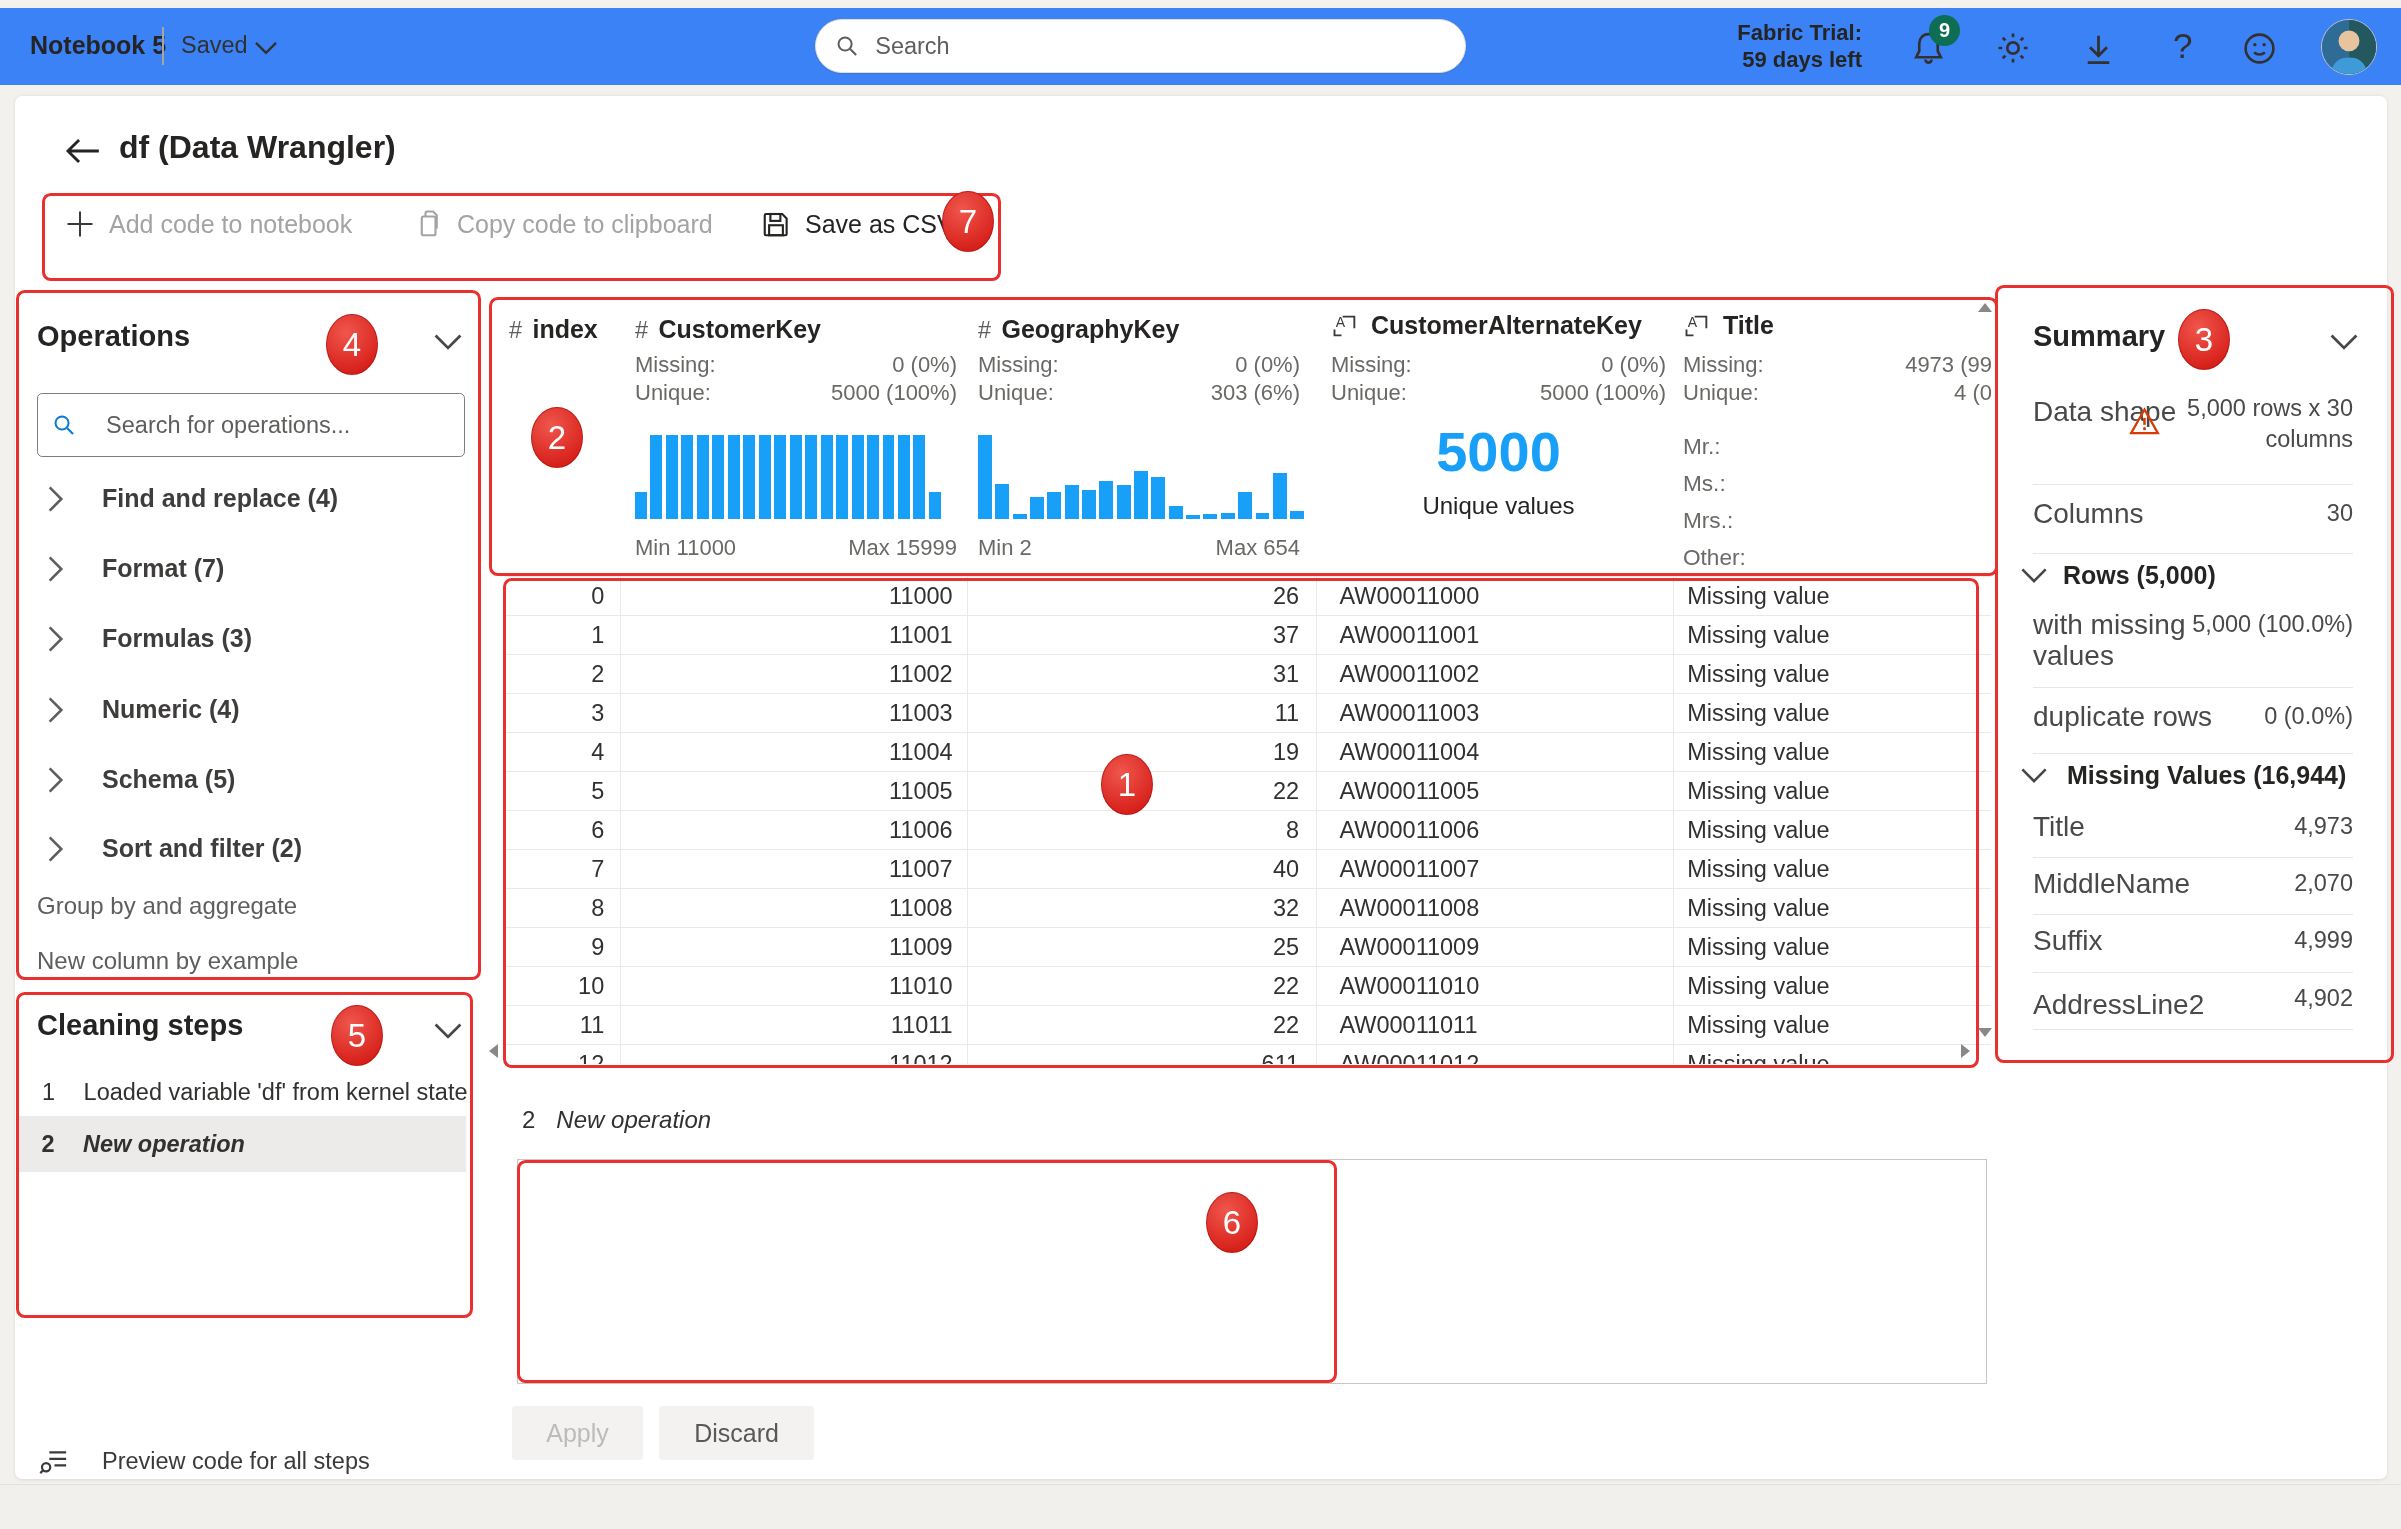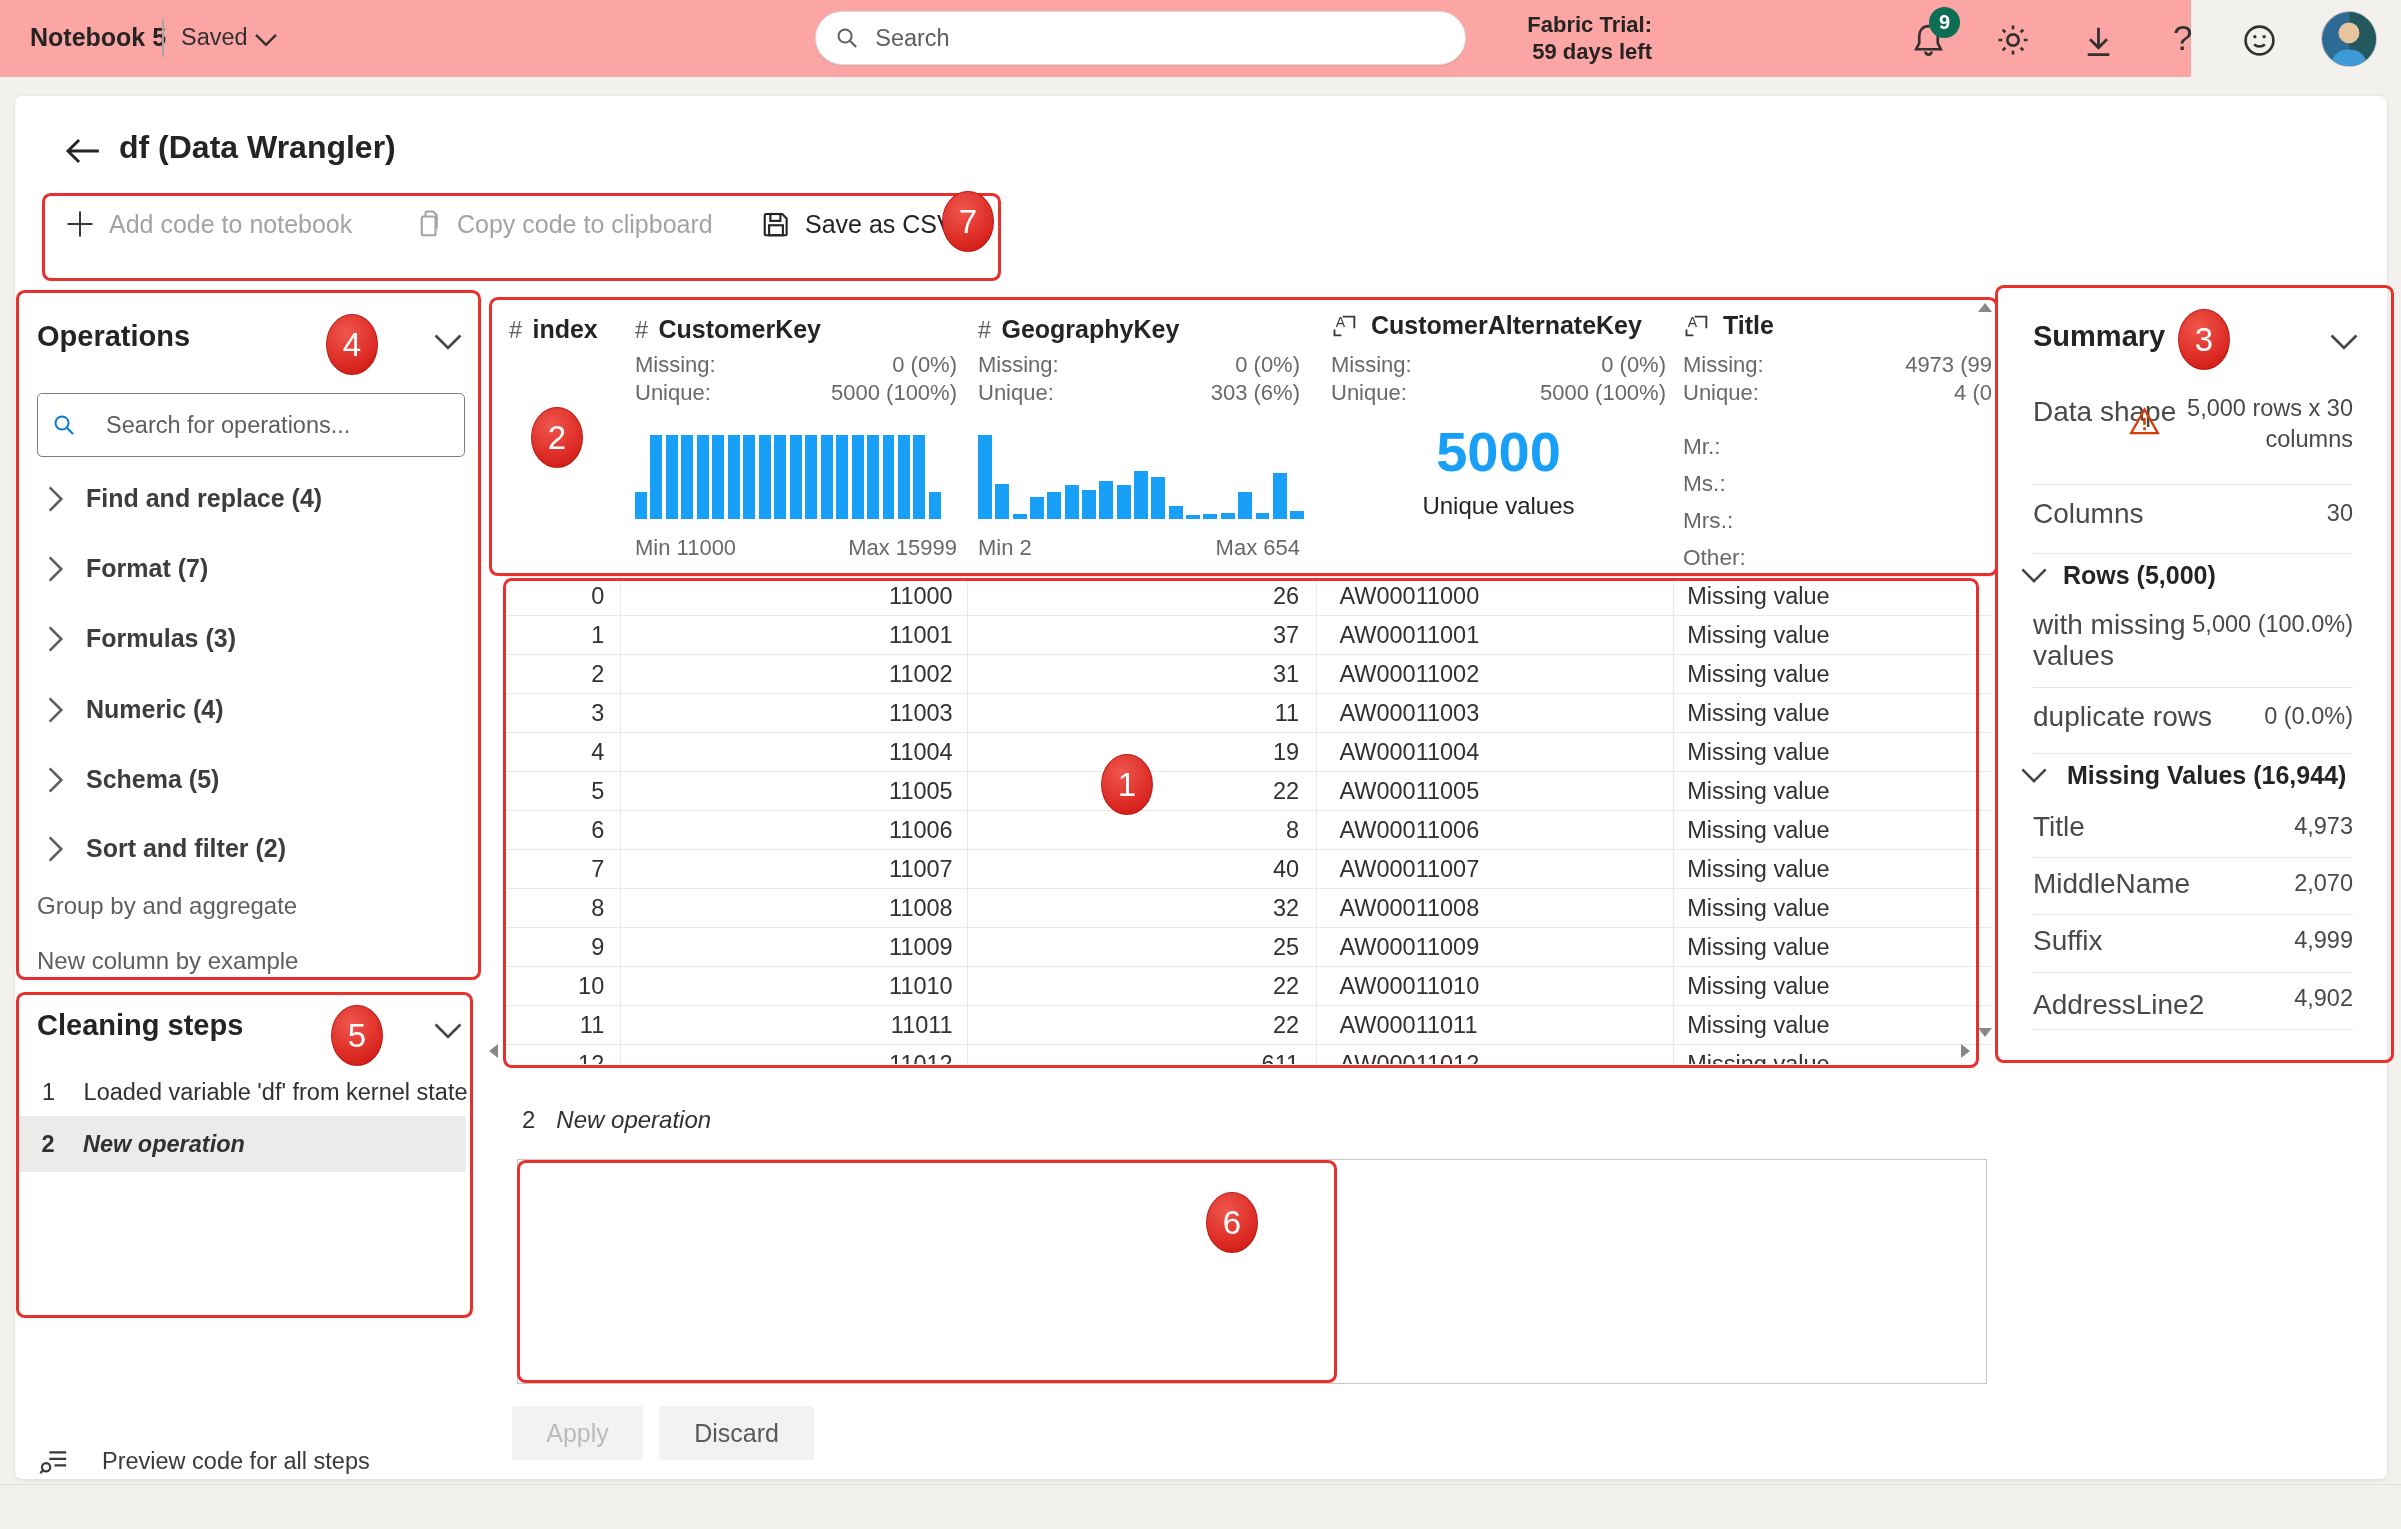--- a/index.html
+++ b/index.html
@@ -1,20 +1,20 @@
 <!DOCTYPE html>
 <html style="font-size:14px"><head>
 <meta charset="utf-8">
 <style>
   html,body{margin:0;padding:0;background:#F3F1EE;}
   #stage{position:relative;width:2401px;height:1529px;overflow:hidden;
          font-family:"Liberation Sans","DejaVu Sans",sans-serif;color:#323130;}
   .abs{position:absolute;}
   
-  .topbar{left:0;top:0;width:2191px;height:77px;background:#fca5a5;}
+  .topbar{left:0;top:8px;width:2401px;height:77px;background:#3b82f6;}
   .nbtitle{font-size:25px;font-weight:700;color:#252423;}
   .savedtxt{font-size:23.5px;color:#323130;}
   .vdiv{width:1.7px;background:#A9A49C;}
   .searchbox{background:#fff;border:0.9px solid #E0DCD6;border-radius:27px;box-shadow:0 0.9px 1.7px rgba(0,0,0,.08);
              display:flex;align-items:center;padding:0 19px;box-sizing:border-box;}
   .searchbox input{border:none;outline:none;font-size:23.5px;color:#323130;background:transparent;
                    font-family:inherit;width:100%;margin-left:14px;}
   .searchbox input::placeholder{color:#605E5C;}
   .trial{font-size:22px;color:#252423;text-align:right;line-height:27px;font-weight:600;}
   .trial .l2{font-weight:600;}
@@ -30,21 +30,21 @@
   .tbtn{display:flex;align-items:center;gap:14px;font-size:25px;}
   .tbtn .lbl{white-space:nowrap;}
   .disabled-lbl{color:#A5A3A1;}
   .enabled-lbl{color:#252423;}
   
   .paneltitle{font-size:29px;font-weight:700;color:#252423;}
   .opsearch{border:1.7px solid #807E7C;border-radius:5.2px;background:#fff;display:flex;align-items:center;
             padding:0 14px;box-sizing:border-box;}
   .opsearch input{border:none;outline:none;font-size:23.5px;font-family:inherit;width:100%;margin-left:28px;background:transparent;}
   .opsearch input::placeholder{color:#605E5C;}
-  .cat{display:flex;align-items:center;gap:20px;}
+  .cat{display:flex;align-items:center;gap:36px;}
   .cat .clbl{font-size:25px;font-weight:700;color:#3E3D3C;}
   .graylink{font-size:24px;color:#605E5C;}
   .step{font-size:23.5px;color:#323130;display:flex;gap:22.6px;align-items:center;}
   .stephl{background:#EDEBE9;}
   .stepnum{width:19px;text-align:left;}
   
   .colname{font-size:25px;font-weight:700;color:#252423;white-space:nowrap;}
   .hash{font-size:23.5px;color:#605E5C;font-weight:400;}
   .stat{display:flex;justify-content:space-between;font-size:22px;color:#6B6966;}
   .minmax{display:flex;justify-content:space-between;font-size:22px;color:#6B6966;}

